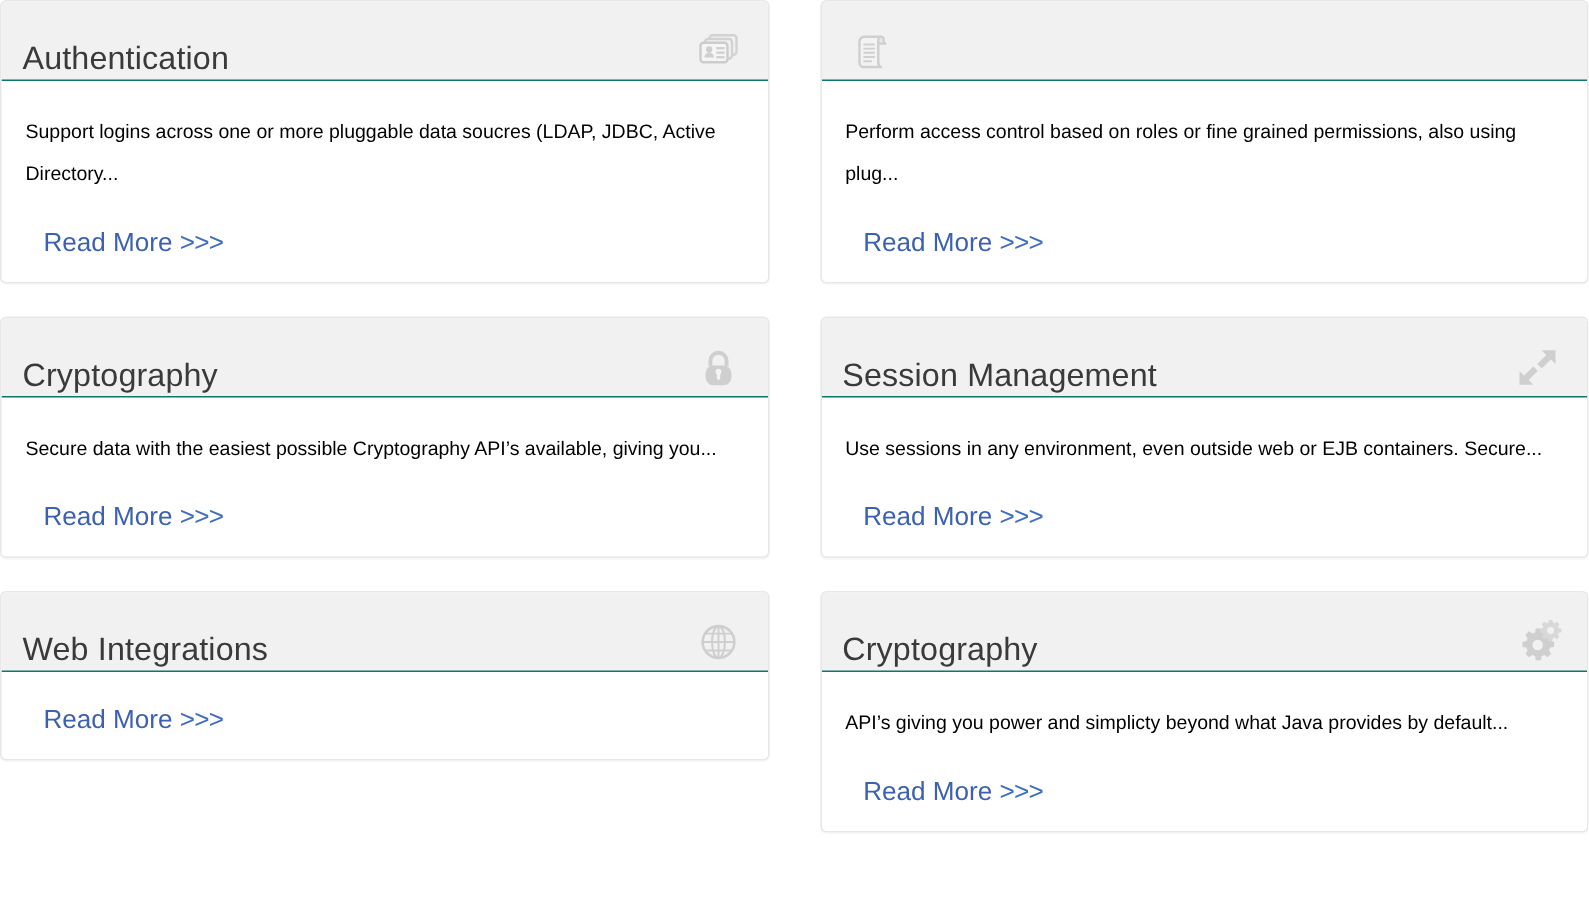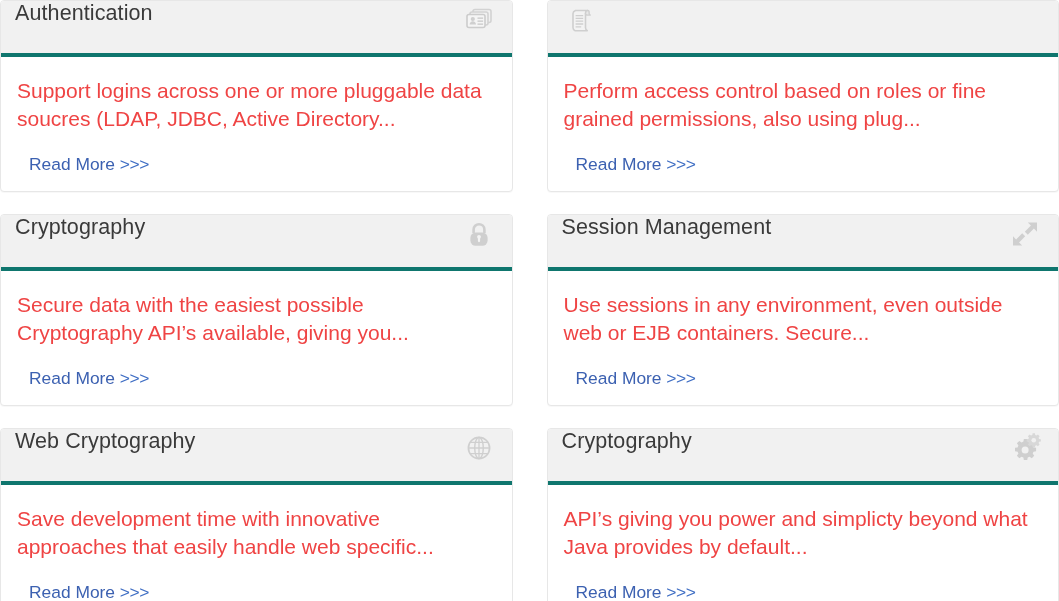--- a/index.html
+++ b/index.html
@@ -33,25 +33,25 @@
     background: #ffffff;
     border: 1px solid #e7e7e7;
     border-radius: 4px;
     box-shadow: 0 1px 1px rgba(0,0,0,.03);
     margin-bottom: 22px;
     overflow: hidden;
   }
 
   .panel-heading {
     background: #f1f1f1;
-    border-bottom: 4px solid #0f766e;
+    border-bottom: 1px solid #0f766e;
     padding: 0 14px;
     height: 52px;
     display: flex;
-    align-items: flex-start;
+    align-items: flex-end;
     justify-content: space-between;
   }
 
   .panel-title {
     font-size: 21.5px;
     font-weight: 400;
     color: #3a3a3a;
     letter-spacing: 0.1px;
     line-height: 1.2;
     margin: 0;
@@ -67,23 +67,23 @@
     flex: 0 0 auto;
     color: #cfcfcf;
   }
   .panel-icon svg { display: block; }
 
   .panel-body {
     padding: 20px 16px 16px 16px;
   }
 
   .panel-desc {
-    font-size: 21px;
+    font-size: 13px;
     line-height: 28px;
-    color: #ef4444;
+    color: #000000;
     margin: 0 0 20px 0;
     max-width: 470px;
   }
 
   .read-more {
     font-size: 17.4px;
     line-height: 22px;
     color: #3c61b1;
     text-decoration: none;
     display: inline-block;
@@ -133,34 +133,33 @@
         </span>
       </div>
       <div class="panel-body">
         <p class="panel-desc">Secure data with the easiest possible Cryptography API’s available, giving you...</p>
         <a class="read-more" href="#"><span>Read More </span><span class="chev">&gt;&gt;&gt;</span></a>
       </div>
     </div>
 
     <div class="panel">
       <div class="panel-heading">
-        <h3 class="panel-title">Web Cryptography</h3>
+        <h3 class="panel-title">Web Integrations</h3>
         <span class="panel-icon">
           <svg width="34" height="34" viewBox="0 0 34 34" fill="none">
             <circle cx="17" cy="17" r="10.6" stroke="#cfcfcf" stroke-width="1.7" fill="none"></circle>
             <ellipse cx="17" cy="17" rx="4.3" ry="10.6" stroke="#cfcfcf" stroke-width="1.4" fill="none"></ellipse>
             <line x1="6.4" y1="17" x2="27.6" y2="17" stroke="#cfcfcf" stroke-width="1.4"></line>
             <line x1="8.1" y1="11.4" x2="25.9" y2="11.4" stroke="#cfcfcf" stroke-width="1.3"></line>
             <line x1="8.1" y1="22.6" x2="25.9" y2="22.6" stroke="#cfcfcf" stroke-width="1.3"></line>
             <line x1="17" y1="6.4" x2="17" y2="27.6" stroke="#cfcfcf" stroke-width="1.3"></line>
           </svg>
         </span>
       </div>
       <div class="panel-body">
-        <p class="panel-desc">Save development time with innovative approaches that easily handle web specific...</p>
         <a class="read-more" href="#"><span>Read More </span><span class="chev">&gt;&gt;&gt;</span></a>
       </div>
     </div>
   </div>
 
   <div class="col right">
     <div class="panel">
       <div class="panel-heading">
         <span class="panel-icon">
           <svg width="34" height="34" viewBox="0 0 34 34" fill="none">

